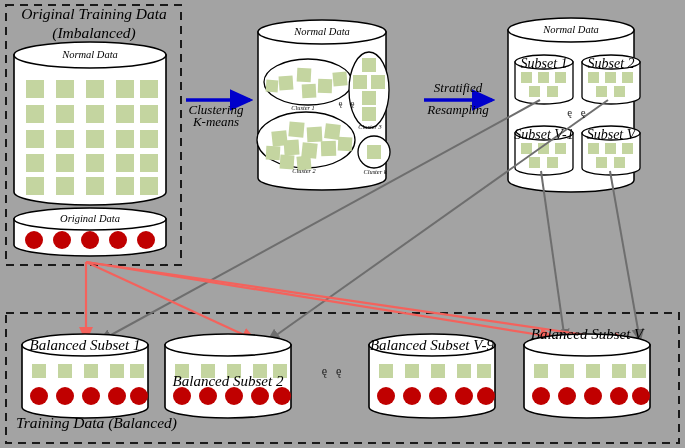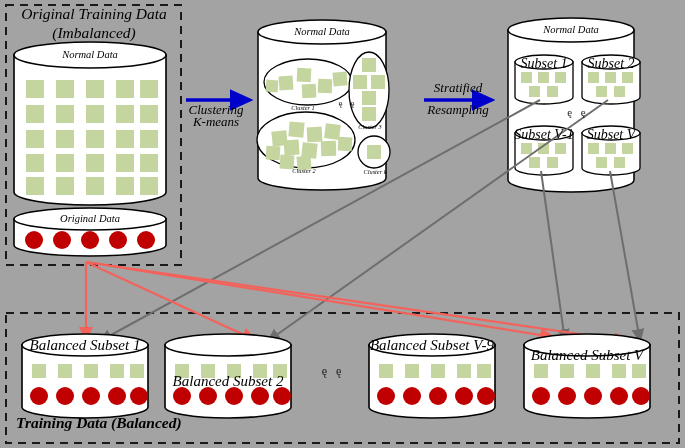--- a/index.html
+++ b/index.html
@@ -317,19 +317,19 @@
   <div class="lbl sub-lbl center" style="left:544px; top:57px;">Subset 1</div>
   <div class="lbl sub-lbl center" style="left:611px; top:57px;">Subset 2</div>
   <div class="lbl sub-lbl center" style="left:544px; top:128px;">Subset V-1</div>
   <div class="lbl sub-lbl center" style="left:611px; top:128px;">Subset V</div>
 
   <div class="dots center" style="left:578px; top:106px; font-size:11px;">ę ę</div>
 
   <div class="lbl bal-lbl center" style="left:85px; top:338px;">Balanced Subset 1</div>
   <div class="lbl bal-lbl center" style="left:228px; top:338px;margin-top:36px;">Balanced Subset 2</div>
   <div class="lbl bal-lbl center" style="left:432px; top:338px;">Balanced Subset V-9</div>
-  <div class="lbl bal-lbl center" style="left:587px; top:348px;font-style:italic;">Balanced Subset V</div>
+  <div class="lbl bal-lbl center" style="left:587px; top:327px;font-style:italic;">Balanced Subset V</div>
 
   <div class="dots center" style="left:333px; top:364px; font-size:12px;">ę ę</div>
 
-  <div class="lbl title-lbl" style="left:16px; top:415px;font-weight:bold;">Training Data (Balanced)</div>
+  <div class="lbl title-lbl" style="left:16px; top:415px;">Training Data (Balanced)</div>
 
 </div>
 
 </body></html>

